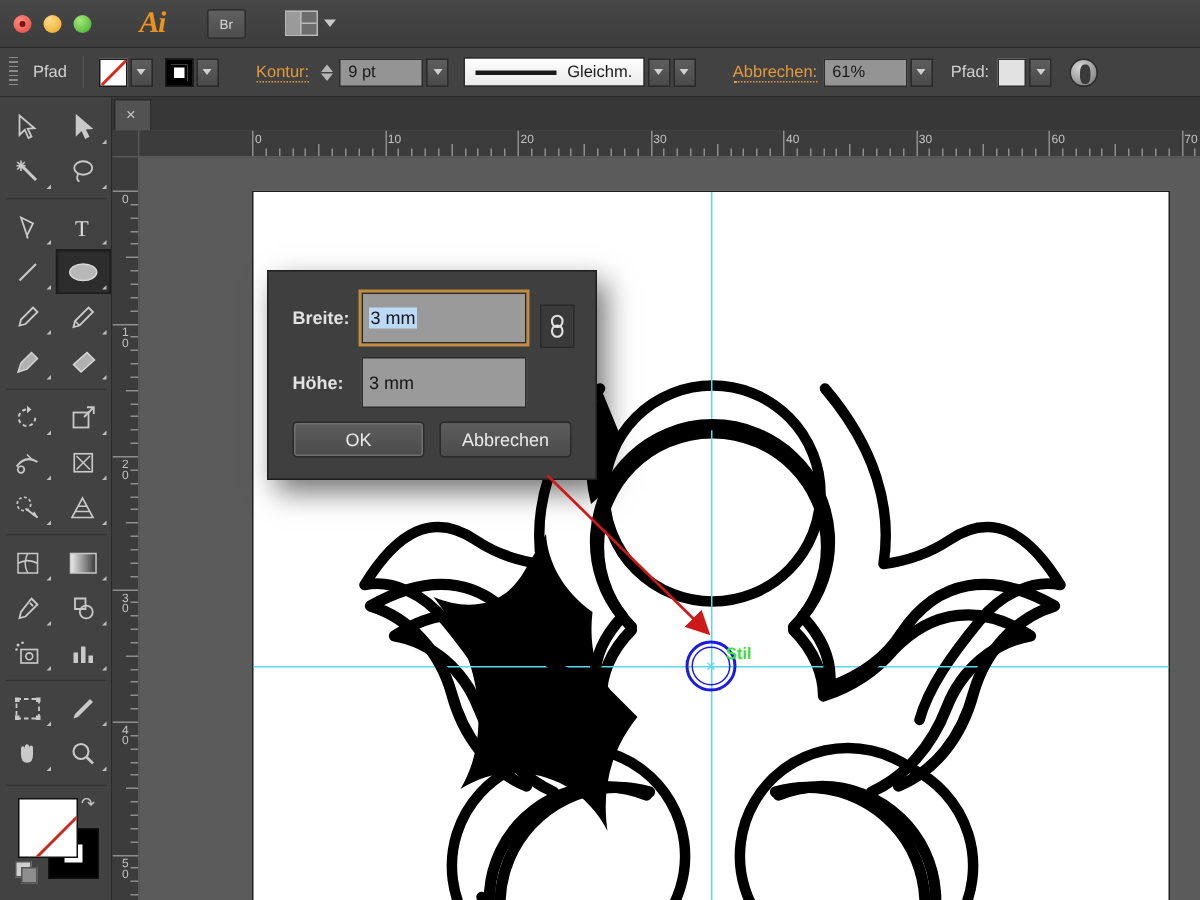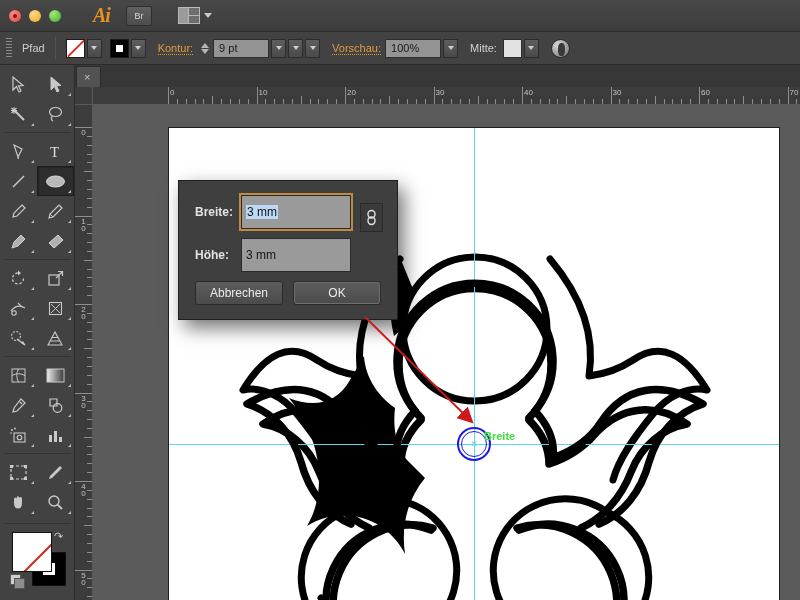--- a/index.html
+++ b/index.html
@@ -24,21 +24,21 @@
     background: #7a1510; left: 4px; top: 4px;
   }
   .tl-yellow { background: radial-gradient(circle at 35% 30%, #ffd98a, #e8a81e); }
   .tl-green { background: radial-gradient(circle at 35% 30%, #a6e87a, #3cae2c); }
 
   .ai-logo {
     margin-left: 24px; color: #e8921f; font-size: 20px; font-weight: bold;
     font-style: italic; letter-spacing: -1px; font-family: "Liberation Serif", serif;
   }
   .br-btn {
-    margin-left: 16px; width: 26px; height: 20px;
+    margin-left: 28px; width: 26px; height: 20px;
     background: linear-gradient(#606060, #4d4d4d);
     border: 1px solid #2e2e2e; border-radius: 2px;
     color: #d8d8d8; font-size: 9px; display: flex;
     align-items: center; justify-content: center;
   }
   .arrange-btn {
     margin-left: 26px; display: flex; align-items: center; gap: 4px;
   }
   .arrange-ico {
     width: 22px; height: 17px; border: 1px solid #b9b9b9;
@@ -83,21 +83,21 @@
     border: 2px solid #000; }
   .dd {
     width: 15px; height: 19px; margin-left: 2px;
     background: linear-gradient(#5e5e5e, #4a4a4a); border: 1px solid #2b2b2b;
     display: flex; align-items: center; justify-content: center;
   }
   .dd .caret { border-top-color: #cfcfcf; border-left-width: 3px;
     border-right-width: 3px; border-top-width: 4px; }
 
   .lbl-orange { color: #e09b3d; font-size: 11px;
-    border-bottom: 1px dotted #e09b3d; margin-left: 12px; }
+    border-bottom: 1px dotted #e09b3d; margin-left: 25px; }
   .spinner { display: flex; flex-direction: column; margin-left: 8px; gap: 1px; }
   .spinner i { width: 0; height: 0; border-left: 4px solid transparent;
     border-right: 4px solid transparent; }
   .spinner .up { border-bottom: 5px solid #b5b5b5; }
   .spinner .dn { border-top: 5px solid #b5b5b5; }
   .field {
     height: 19px; background: #949494; border: 1px solid #2d2d2d;
     color: #1a1a1a; font-size: 11px; display: flex; align-items: center;
     padding: 0 5px; margin-left: 4px;
   }
@@ -305,35 +305,39 @@
   <div class="lbl-orange">Kontur:</div>
   <div class="spinner">
     <i class="up"></i>
     <i class="dn"></i>
   </div>
   <div class="field" style="width:56px">9 pt</div>
   <div class="dd">
       <div class="caret"></div>
     </div>
 
+  <div class="whitebox">
+    <div class="dash-line"></div>
+    <span>Gleichm.</span>
+  </div>
   <div class="dd">
       <div class="caret"></div>
     </div>
 
   <div class="dd">
       <div class="caret"></div>
     </div>
 
-  <div class="lbl-orange">Vorschau:</div>
-  <div class="field" style="width:56px">100%</div>
+  <div class="lbl-orange">Abbrechen:</div>
+  <div class="field" style="width:56px">61%</div>
   <div class="dd">
       <div class="caret"></div>
     </div>
 
-  <div class="cb-label" style="margin-left:12px">Mitte:</div>
+  <div class="cb-label" style="margin-left:12px">Pfad:</div>
   <div class="stil-sw"></div>
   <div class="dd">
       <div class="caret"></div>
     </div>
 
   <div class="circ-ico"></div>
 </div>
 
 <div class="tabbar">
   <div class="doc-tab">
@@ -792,21 +796,21 @@
                  C262 540 270 560 282 574
                  C306 604 304 638 278 664"></path>
       </g>
     </svg>
 
     <div class="guide-v"></div>
     <div class="guide-h"></div>
 
     <div class="sel-ellipse"></div>
     <div class="snap-x">✕</div>
-    <div class="mitte-label">Breite</div>
+    <div class="mitte-label">Stil</div>
 
   </div>
 
   <svg class="arrow-svg" width="707" height="495" style="z-index:5">
     <defs>
       <marker id="ah" markerWidth="9" markerHeight="9" refX="7" refY="4.5" orient="auto">
         <path d="M0 0 L9 4.5 L0 9 Z" fill="#cc1a1a"></path>
       </marker>
     </defs>
     <line x1="272" y1="212" x2="378" y2="316" stroke="#cc1a1a" stroke-width="1.8" marker-end="url(#ah)"></line>
@@ -827,17 +831,17 @@
           <span class="hl">3 mm</span>
         </div>
     </div>
     <div class="dlg-row">
       <div class="dlg-lbl">Höhe:</div>
       <div class="dlg-input">
           <span>3 mm</span>
         </div>
     </div>
     <div class="dlg-buttons">
+      <div class="dlg-btn primary">OK</div>
       <div class="dlg-btn">Abbrechen</div>
-      <div class="dlg-btn primary">OK</div>
     </div>
   </div>
 </div>
 
 </body></html>

